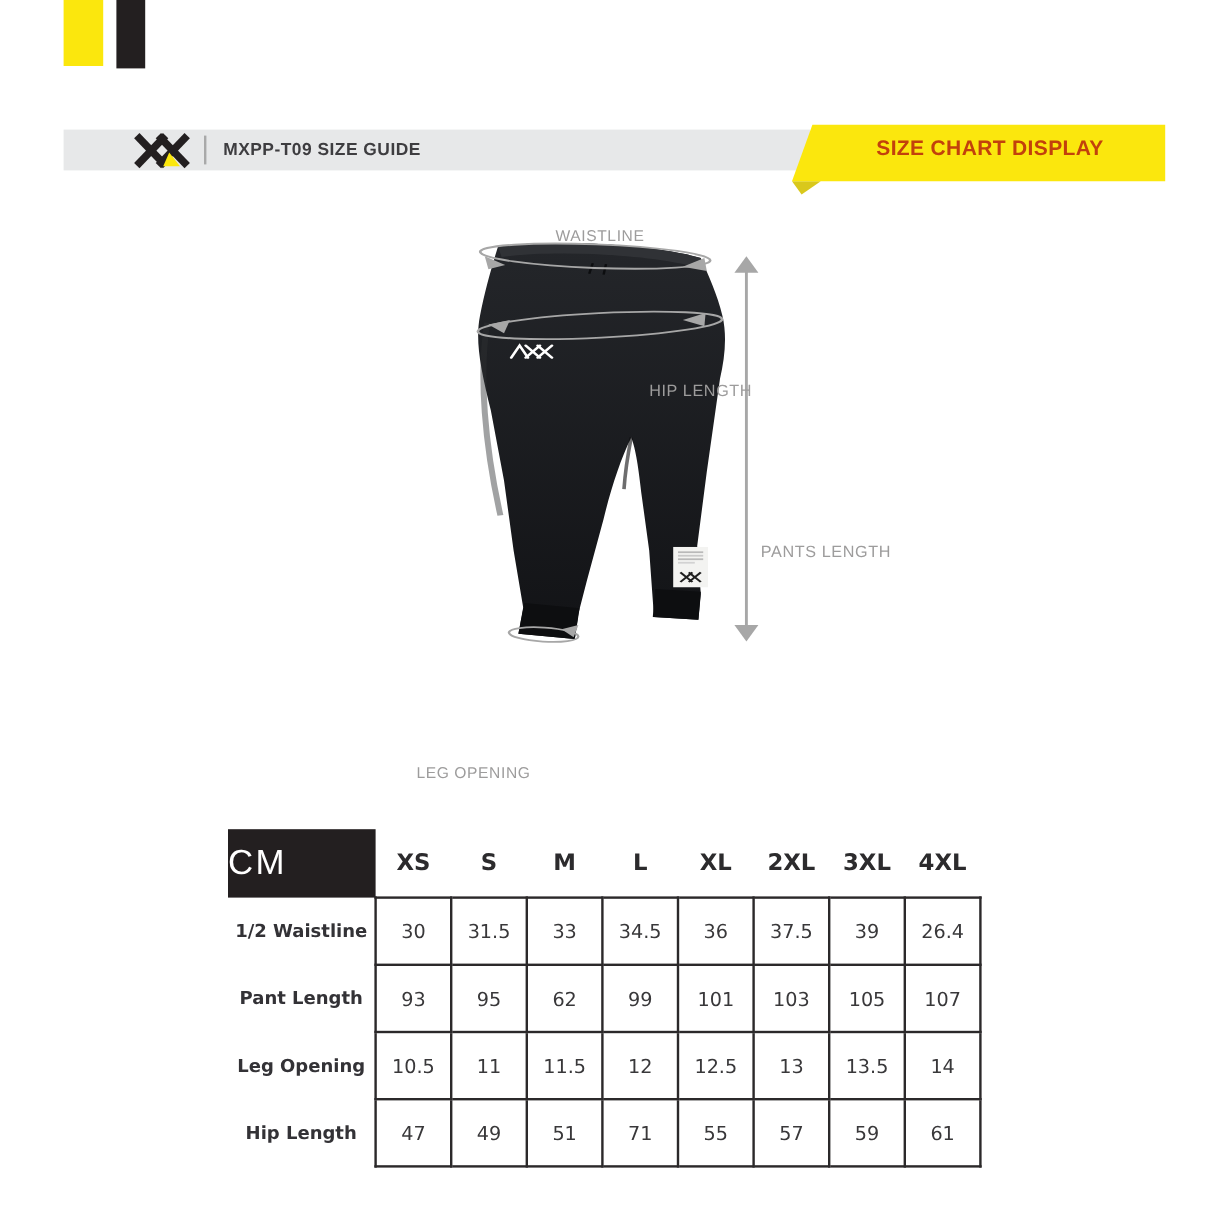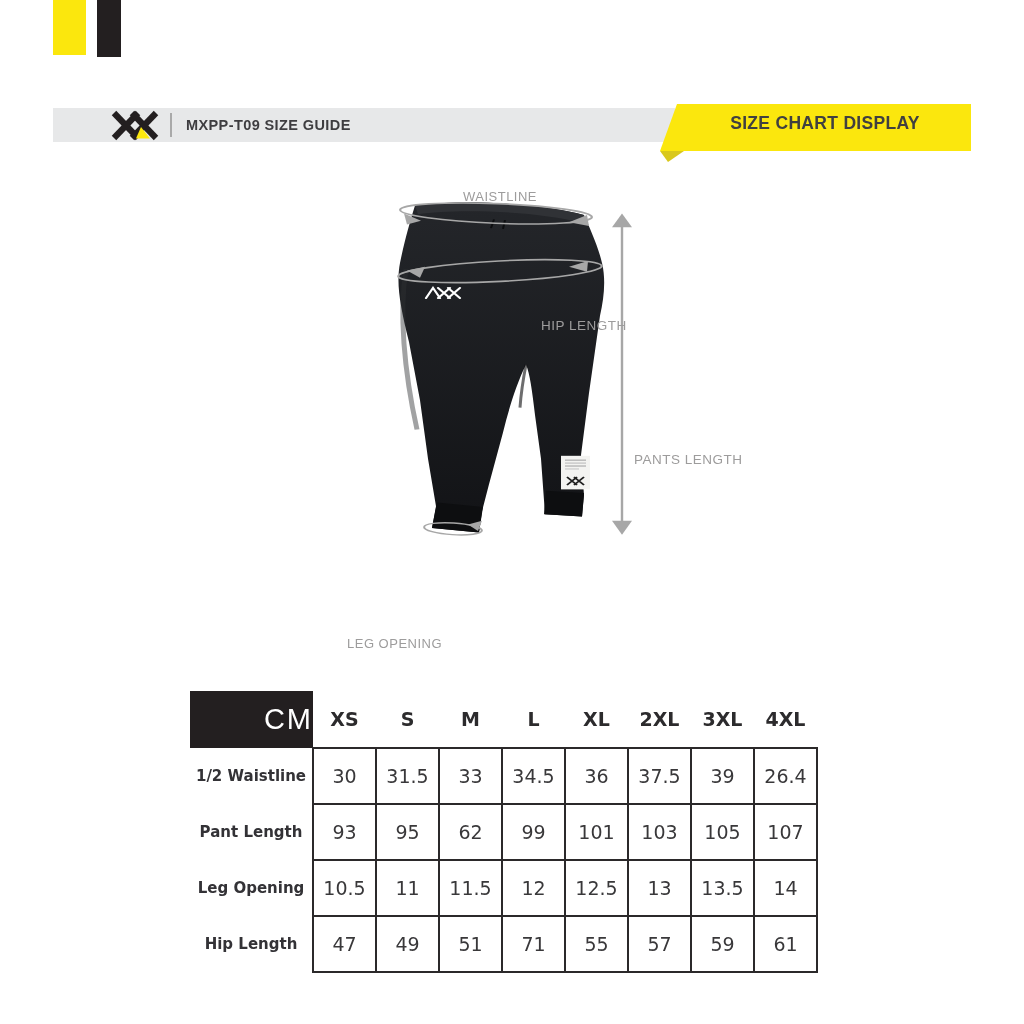--- a/index.html
+++ b/index.html
@@ -15,44 +15,44 @@
   .header-bar{position:absolute;left:53px;top:108px;width:622px;height:34px;
               background:var(--bar-gray);text-align:center;}
   .logo-svg{position:absolute;left:57px;top:2px;}
   .hdr-divider{position:absolute;left:117px;top:5px;width:2px;height:24px;background:#a9a9a9;}
   .hdr-title{position:absolute;left:133px;top:0;height:34px;line-height:34px;
              font-weight:bold;font-size:14.5px;letter-spacing:.4px;color:#3e3d40;}
 
   
   .banner-svg{position:absolute;left:640px;top:100px;}
   .banner-label{position:absolute;left:700px;top:113px;width:250px;text-align:center;
-                font-weight:bold;font-size:17.5px;letter-spacing:.3px;color:#404040;}
+                font-weight:bold;font-size:17.5px;letter-spacing:.3px;color:#c2410c;}
 
   
   .pants-svg{position:absolute;left:330px;top:185px;}
   .m-label{position:absolute;color:var(--label-gray);font-size:13px;letter-spacing:.5px;
            white-space:nowrap;}
   .lbl-waistline{left:440px;top:189px;width:120px;text-align:center;}
   .lbl-hip{left:541px;top:318px;font-size:13.5px;}
   .lbl-pants{left:634px;top:452px;font-size:13.5px;}
   .lbl-leg{left:347px;top:636px;}
 
   
   table.size-table{position:absolute;left:190px;top:691px;border-collapse:collapse;
                    table-layout:fixed;}
   table.size-table th,table.size-table td{padding:0;}
   .cm-cell{width:123px;height:56px;background:var(--brand-black);color:#fff;
-           font-weight:400;font-size:29px;letter-spacing:2px;text-align:right;
+           font-weight:400;font-size:29px;letter-spacing:2px;text-align:left;
            font-family:"Liberation Sans",sans-serif;}
   .size-col{width:63px;height:56px;text-align:center;font-weight:700;font-size:19px;
             color:#2c2b2d;font-family:"DejaVu Sans",sans-serif;}
   .row-label{height:54px;padding-right:13px;font-weight:700;font-size:15px;
              color:#333236;white-space:nowrap;font-family:"DejaVu Sans",sans-serif;}
   .val-cell{height:54px;border:2px solid var(--tbl-border);background:#fff;text-align:center;
-            font-size:19px;color:#39383a;font-family:"DejaVu Sans",sans-serif;}
+            font-size:16px;color:#39383a;font-family:"DejaVu Sans",sans-serif;}
 </style>
 </head>
 <body>
 
 <div id="canvas">
 
   <div class="blk blk-y"></div>
   <div class="blk blk-b"></div>
 
   <div class="header-bar">

